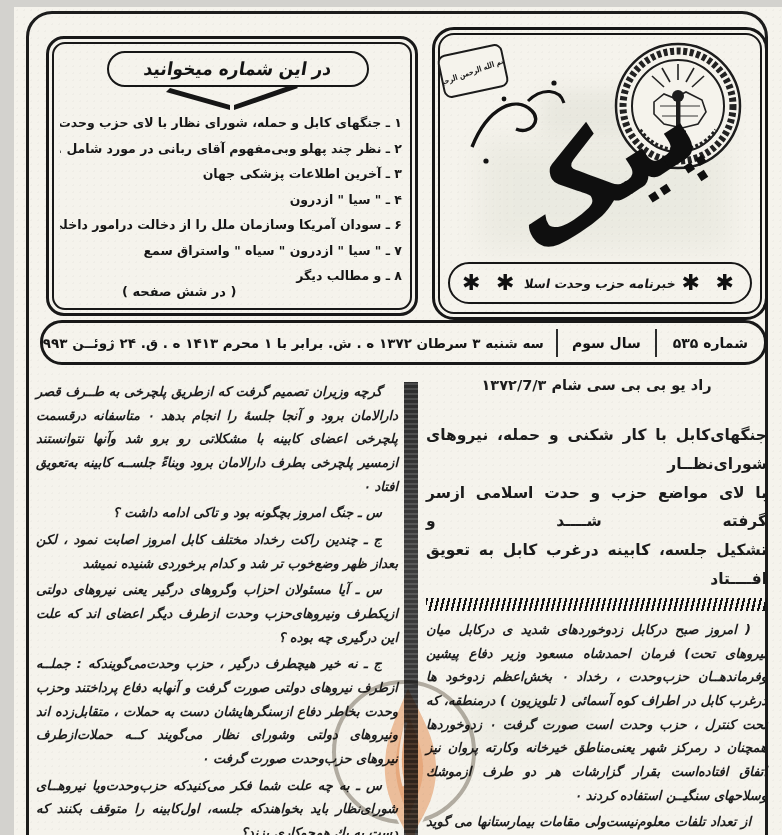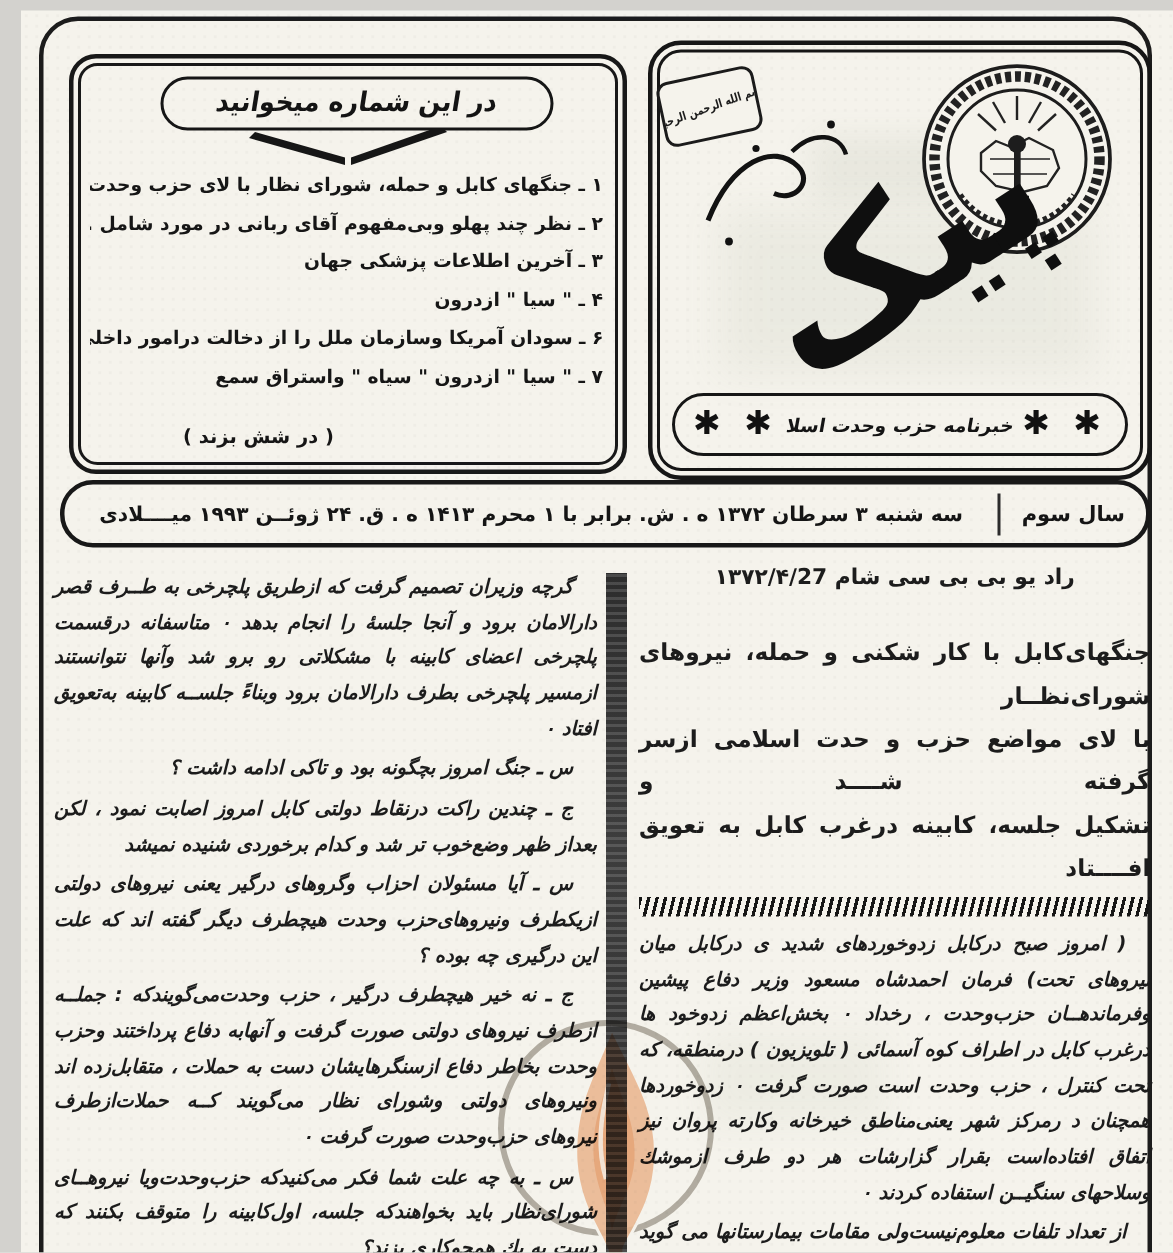--- a/index.html
+++ b/index.html
@@ -116,22 +116,23 @@
         <path d="M4,6 L68,24 L68,19 L8,2 Z" fill="#161616"></path>
         <path d="M136,2 L72,24 L72,19 L132,-2 Z" fill="#161616"></path>
       </svg>
       <div class="toc-list">
           <div class="toc-item">۱ ـ جنگهای کابل و حمله، شورای نظار با لای حزب وحدت ...</div>
           <div class="toc-item">۲ ـ نظر چند پهلو وبی‌مفهوم آقای ربانی در مورد شامل ....</div>
           <div class="toc-item">۳ ـ آخرین اطلاعات پزشکی جهان</div>
           <div class="toc-item">۴ ـ " سیا " ازدرون</div>
           <div class="toc-item">۶ ـ سودان آمریکا وسازمان ملل را از دخالت درامور داخلی ..</div>
           <div class="toc-item">۷ ـ " سیا " ازدرون " سیاه " واستراق سمع</div>
+          <div class="toc-item">۸ ـ و مطالب دیگر</div>
         </div>
-      <div class="toc-footer">( در شش بزند )</div>
+      <div class="toc-footer">( در شش صفحه )</div>
     </div>
   </div>
 
   <div class="bismillah">
     <span>بسم الله الرحمن الرحیم</span>
   </div>
 
   <div class="masthead">
     <div class="masthead-inner">
       <svg class="emblem" viewBox="0 0 132 132">
@@ -162,46 +163,47 @@
       <div class="masthead-title">پیک</div>
       <div class="tagline-pill">
         <span class="asterisks">✱ ✱</span>
         <span class="tagline">خبرنامه حزب وحدت اسلامی افغانستان</span>
         <span class="asterisks">✱ ✱</span>
       </div>
     </div>
   </div>
 
   <div class="issue-bar">
+    <span class="seg issue-no">شماره ۵۳۵</span>
     <span class="seg year">سال سوم</span>
     <span class="seg date">سه شنبه ۳ سرطان ۱۳۷۲ ه . ش. برابر با ۱ محرم ۱۴۱۳ ه . ق. ۲۴ ژوئــن ۱۹۹۳ میــــلادی</span>
   </div>
 
   <div class="col-divider"></div>
 
   <div class="col right-col">
-    <div class="kicker">راد یو بی بی سی شام ۱۳۷۲/۴/27</div>
+    <div class="kicker">راد یو بی بی سی شام ۱۳۷۲/7/۳</div>
     <div class="headline">
         <div class="headline-line">جنگهای‌کابل با کار شکنی و حمله، نیروهای شورای‌نظــار</div>
         <div class="headline-line">با لای مواضع حزب و حدت اسلامی ازسر گرفته شــــد و</div>
         <div class="headline-line">تشکیل جلسه، کابینه درغرب کابل به تعویق افــــتاد</div>
       </div>
     <div class="hatch"></div>
     <div>
         <div class="par">( امروز صبح درکابل زدوخوردهای شدید ی درکابل میان نیروهای تحت) فرمان احمدشاه مسعود وزیر دفاع پیشین وفرماندهــان حزب‌وحدت ، رخداد ۰ بخش‌اعظم زدوخود ها درغرب کابل در اطراف کوه آسمائی ( تلویزیون ) درمنطقه، که تحت کنترل ، حزب وحدت است صورت گرفت ۰ زدوخوردها همچنان د رمرکز شهر یعنی‌مناطق خیرخانه وکارته پروان نیز اتفاق افتاده‌است بقرار گزارشات هر دو طرف ازموشك وسلاحهای سنگیــن استفاده کردند ۰</div>
         <div class="par">از تعداد تلفات معلوم‌نیست‌ولی مقامات بیمارستانها می گوید : حداقل ۵ زخمی رامداوا کرده اند ۰ جلسه، کابینــه افغانستان که قرار بود امروز در قصر دارالامان تشکیل شــود به تعویق افتاده‌است ،وزیرانی که قرار بود درکابینه شرکت کنند ، برای دوری از زدوخوردها ،ناچار شدند ، راه درازی را ازحومه، شهر طی‌کنند ولی به‌هنگامی‌که به پل چرخی رسید</div>
       </div>
   </div>
 
   <div class="col left-col">
     <div>
         <div class="par">گرچه وزیران تصمیم گرفت که ازطریق پلچرخی به طــرف قصر دارالامان برود و آنجا جلسهٔ را انجام بدهد ۰ متاسفانه درقسمت پلچرخی اعضای کابینه با مشکلاتی رو برو شد وآنها نتوانستند ازمسیر پلچرخی بطرف دارالامان برود وبناءً جلســه کابینه به‌تعویق افتاد ۰</div>
         <div class="par">س ـ جنگ امروز بچگونه بود و تاکی ادامه داشت ؟</div>
-        <div class="par">ج ـ چندین راکت درنقاط دولتی کابل امروز اصابت نمود ، لکن بعداز ظهر وضع‌خوب تر شد و کدام برخوردی شنیده نمیشد</div>
-        <div class="par">س ـ آیا مسئولان احزاب وگروهای درگیر یعنی نیروهای دولتی ازیکطرف ونیروهای‌حزب وحدت هیچطرف دیگر گفته اند که علت این درگیری چه بوده ؟</div>
+        <div class="par">ج ـ چندین راکت رخداد مختلف کابل امروز اصابت نمود ، لکن بعداز ظهر وضع‌خوب تر شد و کدام برخوردی شنیده نمیشد</div>
+        <div class="par">س ـ آیا مسئولان احزاب وگروهای درگیر یعنی نیروهای دولتی ازیکطرف ونیروهای‌حزب وحدت ازطرف دیگر اعضای اند که علت این درگیری چه بوده ؟</div>
         <div class="par">ج ـ نه خیر هیچطرف درگیر ، حزب وحدت‌می‌گویندکه : جملــه ازطرف نیروهای دولتی صورت گرفت و آنهابه دفاع پرداختند وحزب وحدت بخاطر دفاع ازسنگرهایشان دست به حملات ، متقابل‌زده اند ونیروهای دولتی وشورای نظار می‌گویند کــه حملات‌ازطرف نیروهای حزب‌وحدت صورت گرفت ۰</div>
         <div class="par">س ـ به چه علت شما فکر می‌کنیدکه حزب‌وحدت‌ویا نیروهــای شورای‌نظار باید بخواهندکه جلسه، اول‌کابینه را متوقف بکنند که دست به یك همچوکاری بزند؟</div>
       </div>
   </div>
 
   <div class="watermark">
     <div class="wm-circle"></div>
     <svg class="wm-flame" viewBox="0 0 64 172">
       <path d="M30,4 C18,34 4,56 6,92 C8,122 22,138 27,152 L29,170 L37,170 L38,150 C44,136 58,120 59,90 C60,56 44,34 30,4 Z" fill="#f4bf9b" fill-opacity="0.88" stroke="#ffffff" stroke-width="2"></path>
       <path d="M30,30 C24,52 16,66 18,92 C20,112 28,124 30,138 C34,122 44,110 45,90 C46,66 36,50 30,30 Z" fill="#ec9a66" fill-opacity="0.5"></path>

